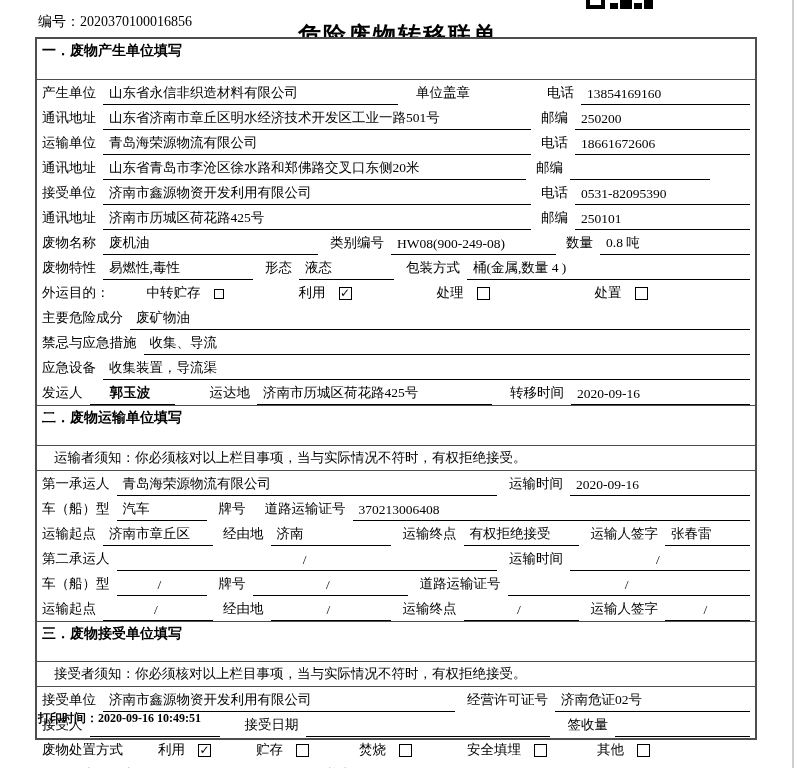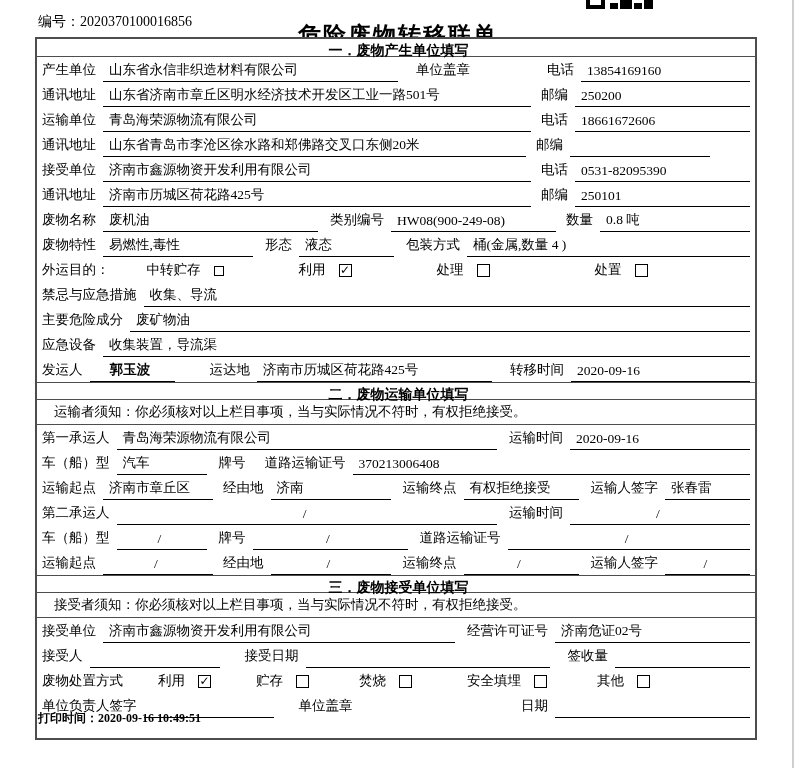--- a/index.html
+++ b/index.html
@@ -13,21 +13,21 @@
 
   .qr-frag { position:absolute; top:0; left:586px; width:67px; height:9px; }
   .qr-frag .hollow { position:absolute; left:0; top:-4px; width:19px; height:13px; border:4px solid #000; border-top:none; background:#fff; }
   .qr-frag .b1 { position:absolute; left:24px; top:3px; width:8px; height:6px; background:#000; }
   .qr-frag .b2 { position:absolute; left:34px; top:0; width:12px; height:9px; background:#000; }
   .qr-frag .b3 { position:absolute; left:48px; top:3px; width:8px; height:6px; background:#000; }
   .qr-frag .b4 { position:absolute; left:58px; top:0; width:9px; height:9px; background:#000; }
 
   .formbox { position:absolute; left:35px; top:37px; width:722px; height:703px; border:2px solid #4d4d4d; background:#fff; }
 
-  .sec-title { height:18px; line-height:24px; font-weight:bold; font-size:14px; padding-left:5px; border-bottom:1.5px solid #4d4d4d;text-align:center; }
+  .sec-title { height:41px; line-height:24px; font-weight:bold; font-size:14px; padding-left:5px; border-bottom:1.5px solid #4d4d4d; }
   .sec-title.later { border-top:1.5px solid #4d4d4d; }
   .notice { height:25px; line-height:23px; padding-left:17px; border-bottom:1.5px solid #4d4d4d; white-space:nowrap; }
 
   .row { height:25px; display:flex; align-items:flex-end; padding:0 5px 0 5px; white-space:nowrap; }
   .lbl { flex:none; padding:0 7px 3px 0; }
   .val { border-bottom:1px solid #000; padding:0 4px 2px 6px; margin-bottom:0; overflow:hidden; }
   .grow { flex:1 1 auto; }
   .c { text-align:center; padding-left:0; }
   .spacer { flex:1 1 auto; }
 
@@ -134,27 +134,27 @@
     <span class="cb small"></span>
     <span class="lbl ml75">利用</span>
     <span class="cb">✓</span>
     <span class="lbl ml85">处理</span>
     <span class="cb"></span>
     <span class="lbl ml105">处置</span>
     <span class="cb"></span>
   </div>
 
   <div class="row">
+    <span class="lbl">主要危险成分</span>
+    <span class="val grow">废矿物油</span>
+  </div>
+
+  <div class="row">
     <span class="lbl">禁忌与应急措施</span>
     <span class="val grow">收集、导流</span>
-  </div>
-
-  <div class="row">
-    <span class="lbl">主要危险成分</span>
-    <span class="val grow">废矿物油</span>
   </div>
 
   <div class="row">
     <span class="lbl">应急设备</span>
     <span class="val grow">收集装置，导流渠</span>
   </div>
 
   <div class="row">
     <span class="lbl">发运人</span>
     <span class="val w85 c">郭玉波</span>

